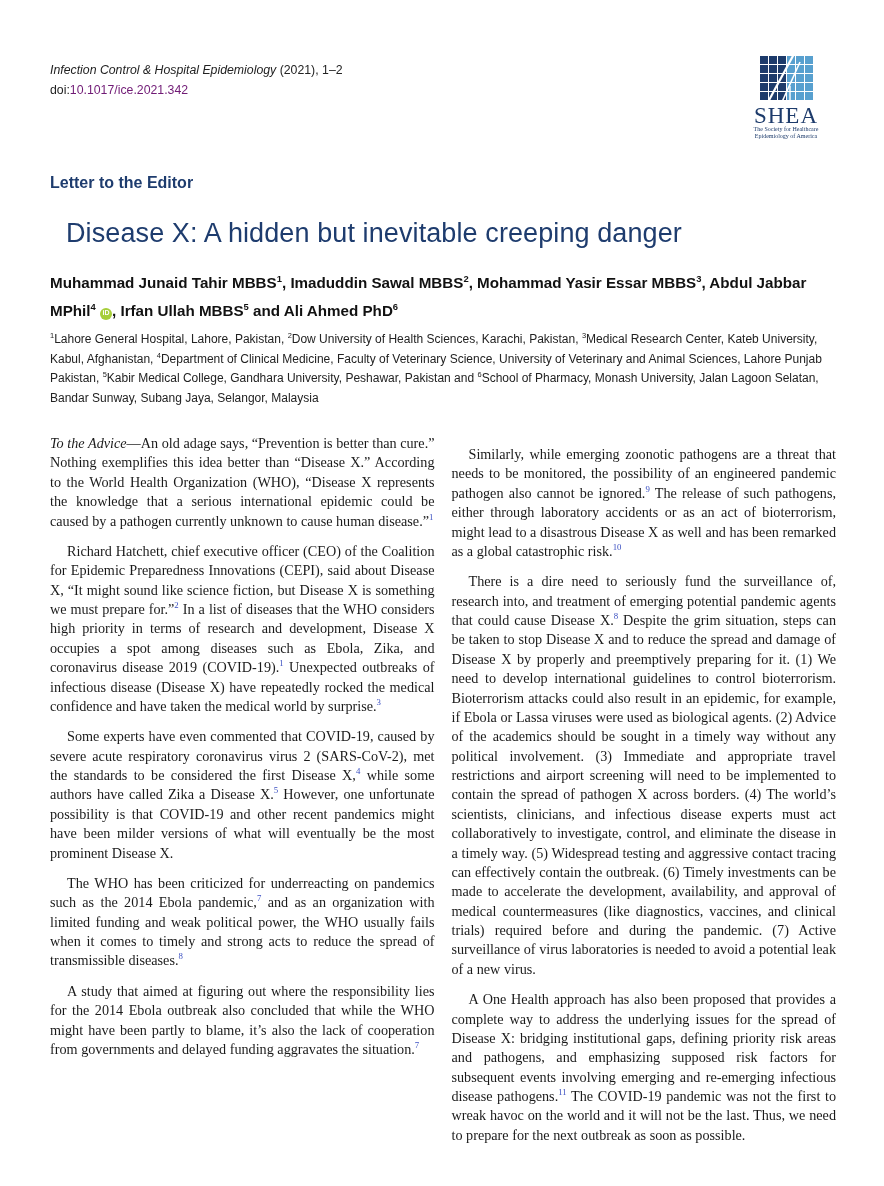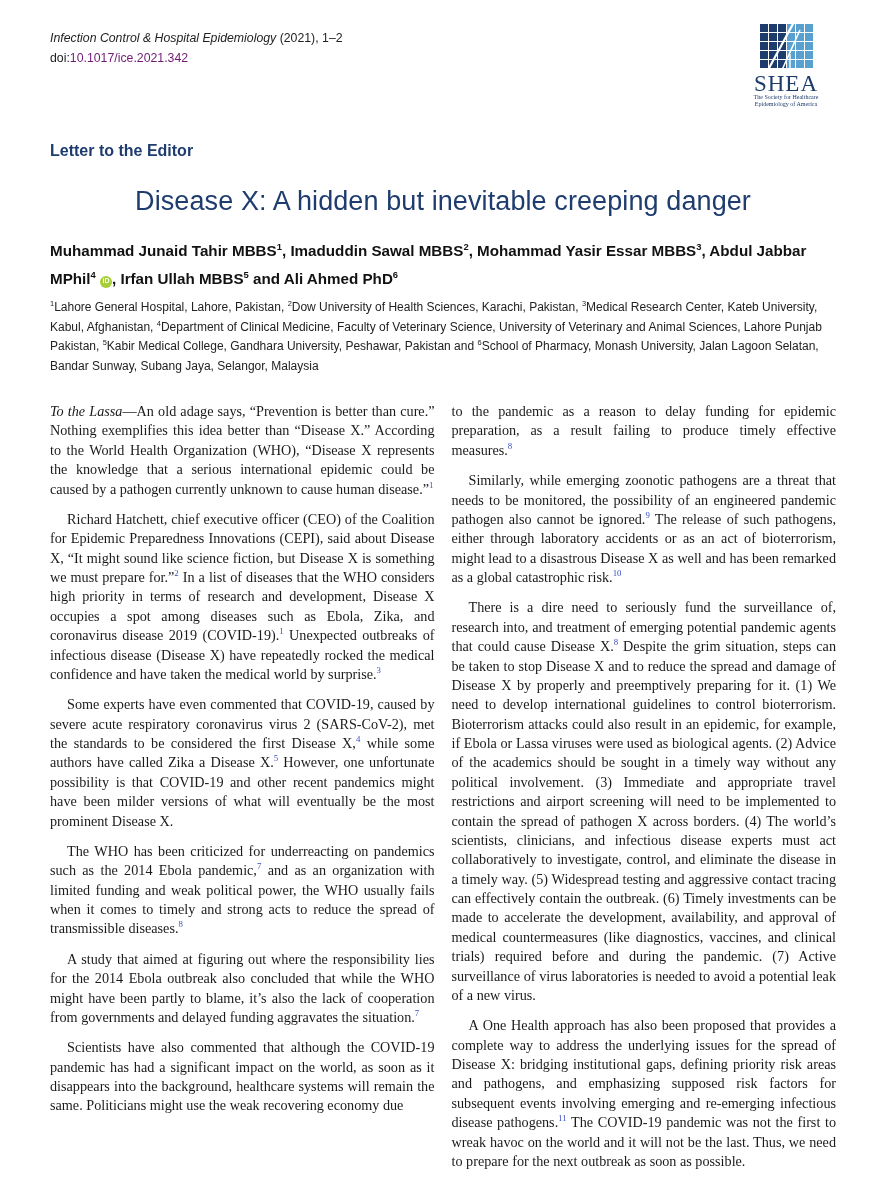--- a/index.html
+++ b/index.html
@@ -1,18 +1,18 @@
 <!DOCTYPE html>
 <html><head>
 <meta charset="utf-8">
 <style>
   html,body{margin:0;padding:0;background:#ffffff;}
   .page{
     width:884px;height:1186px;box-sizing:border-box;
-    padding:24px 48px 0 50px;
+    padding:56px 48px 0 50px;
     background:#ffffff;color:#1a1a1a;
     font-family:"Liberation Serif",serif;
     position:relative;overflow:hidden;
   }
   
   .header{display:flex;justify-content:space-between;align-items:flex-start;}
   .journal-meta{font-family:"Liberation Sans",sans-serif;font-size:12.3px;line-height:1.65;color:#222;padding-top:4px;}
   .logo-box{width:96px;text-align:left;margin-right:2px;}
   
   .section-label{margin-top:30px;font-family:"Liberation Sans",sans-serif;font-weight:bold;font-size:16px;color:#1e3c6e;}
@@ -89,43 +89,41 @@
         </g>
         <text x="48" y="67" text-anchor="middle" font-family="Liberation Serif, serif" font-size="23" fill="#1d3b6b" letter-spacing="1">SHEA</text>
         <text x="48" y="75" text-anchor="middle" font-family="Liberation Serif, serif" font-size="6" fill="#1d3b6b">The Society for Healthcare</text>
         <text x="48" y="82" text-anchor="middle" font-family="Liberation Serif, serif" font-size="6" fill="#1d3b6b">Epidemiology of America</text>
       </svg>
     </div>
   </div>
 
   <div class="section-label">Letter to the Editor</div>
 
-  <h1 class="title" style="margin:26px 0 0 0;text-align:center;">Disease X: A hidden but inevitable creeping danger</h1>
+  <h1 class="title" style="margin:26px 0 0 16px;">Disease X: A hidden but inevitable creeping danger</h1>
 
   <div class="authors">Muhammad Junaid Tahir MBBS<sup>1</sup>, Imaduddin Sawal MBBS<sup>2</sup>, Mohammad Yasir Essar MBBS<sup>3</sup>, Abdul Jabbar MPhil<sup>4</sup> <span class="orcid">iD</span>, Irfan Ullah MBBS<sup>5</sup> and Ali Ahmed PhD<sup>6</sup></div>
 
   <div class="affiliations"><sup>1</sup>Lahore General Hospital, Lahore, Pakistan, <sup>2</sup>Dow University of Health Sciences, Karachi, Pakistan, <sup>3</sup>Medical Research Center, Kateb University, Kabul, Afghanistan, <sup>4</sup>Department of Clinical Medicine, Faculty of Veterinary Science, University of Veterinary and Animal Sciences, Lahore Punjab Pakistan, <sup>5</sup>Kabir Medical College, Gandhara University, Peshawar, Pakistan and <sup>6</sup>School of Pharmacy, Monash University, Jalan Lagoon Selatan, Bandar Sunway, Subang Jaya, Selangor, Malaysia</div>
 
   <div class="columns">
 
     <div class="col">
       <div>
-          <p class="para"><em>To the Lassa</em>—An old adage says, “Prevention is better than cure.” Nothing exemplifies this idea better than “Disease X.” According to the World Health Organization (WHO), “Disease X represents the knowledge that a serious international epidemic could be caused by a pathogen currently unknown to cause human disease.”<sup class="ref">1</sup></p>
+          <p class="para"><em>To the Advice</em>—An old adage says, “Prevention is better than cure.” Nothing exemplifies this idea better than “Disease X.” According to the World Health Organization (WHO), “Disease X represents the knowledge that a serious international epidemic could be caused by a pathogen currently unknown to cause human disease.”<sup class="ref">1</sup></p>
           <p class="para indent">Richard Hatchett, chief executive officer (CEO) of the Coalition for Epidemic Preparedness Innovations (CEPI), said about Disease X, “It might sound like science fiction, but Disease X is something we must prepare for.”<sup class="ref">2</sup> In a list of diseases that the WHO considers high priority in terms of research and development, Disease X occupies a spot among diseases such as Ebola, Zika, and coronavirus disease 2019 (COVID-19).<sup class="ref">1</sup> Unexpected outbreaks of infectious disease (Disease X) have repeatedly rocked the medical confidence and have taken the medical world by surprise.<sup class="ref">3</sup></p>
           <p class="para indent">Some experts have even commented that COVID-19, caused by severe acute respiratory coronavirus virus 2 (SARS-CoV-2), met the standards to be considered the first Disease X,<sup class="ref">4</sup> while some authors have called Zika a Disease X.<sup class="ref">5</sup> However, one unfortunate possibility is that COVID-19 and other recent pandemics might have been milder versions of what will eventually be the most prominent Disease X.</p>
           <p class="para indent">The WHO has been criticized for underreacting on pandemics such as the 2014 Ebola pandemic,<sup class="ref">7</sup> and as an organization with limited funding and weak political power, the WHO usually fails when it comes to timely and strong acts to reduce the spread of transmissible diseases.<sup class="ref">8</sup></p>
           <p class="para indent">A study that aimed at figuring out where the responsibility lies for the 2014 Ebola outbreak also concluded that while the WHO might have been partly to blame, it’s also the lack of cooperation from governments and delayed funding aggravates the situation.<sup class="ref">7</sup></p>
-          <p class="para indent">Scientists have also commented that although the COVID-19 pandemic has had a significant impact on the world, as soon as it disappears into the background, healthcare systems will remain the same. Politicians might use the weak recovering economy due</p>
         </div>
 
     </div>
 
     <div class="col">
       <div>
-          <p class="para">to the pandemic as a reason to delay funding for epidemic preparation, as a result failing to produce timely effective measures.<sup class="ref">8</sup></p>
           <p class="para indent">Similarly, while emerging zoonotic pathogens are a threat that needs to be monitored, the possibility of an engineered pandemic pathogen also cannot be ignored.<sup class="ref">9</sup> The release of such pathogens, either through laboratory accidents or as an act of bioterrorism, might lead to a disastrous Disease X as well and has been remarked as a global catastrophic risk.<sup class="ref">10</sup></p>
           <p class="para indent">There is a dire need to seriously fund the surveillance of, research into, and treatment of emerging potential pandemic agents that could cause Disease X.<sup class="ref">8</sup> Despite the grim situation, steps can be taken to stop Disease X and to reduce the spread and damage of Disease X by properly and preemptively preparing for it. (1) We need to develop international guidelines to control bioterrorism. Bioterrorism attacks could also result in an epidemic, for example, if Ebola or Lassa viruses were used as biological agents. (2) Advice of the academics should be sought in a timely way without any political involvement. (3) Immediate and appropriate travel restrictions and airport screening will need to be implemented to contain the spread of pathogen X across borders. (4) The world’s scientists, clinicians, and infectious disease experts must act collaboratively to investigate, control, and eliminate the disease in a timely way. (5) Widespread testing and aggressive contact tracing can effectively contain the outbreak. (6) Timely investments can be made to accelerate the development, availability, and approval of medical countermeasures (like diagnostics, vaccines, and clinical trials) required before and during the pandemic. (7) Active surveillance of virus laboratories is needed to avoid a potential leak of a new virus.</p>
           <p class="para indent">A One Health approach has also been proposed that provides a complete way to address the underlying issues for the spread of Disease X: bridging institutional gaps, defining priority risk areas and pathogens, and emphasizing supposed risk factors for subsequent events involving emerging and re-emerging infectious disease pathogens.<sup class="ref">11</sup> The COVID-19 pandemic was not the first to wreak havoc on the world and it will not be the last. Thus, we need to prepare for the next outbreak as soon as possible.</p>
         </div>
 
     </div>
 
   </div>
 
 </div>

